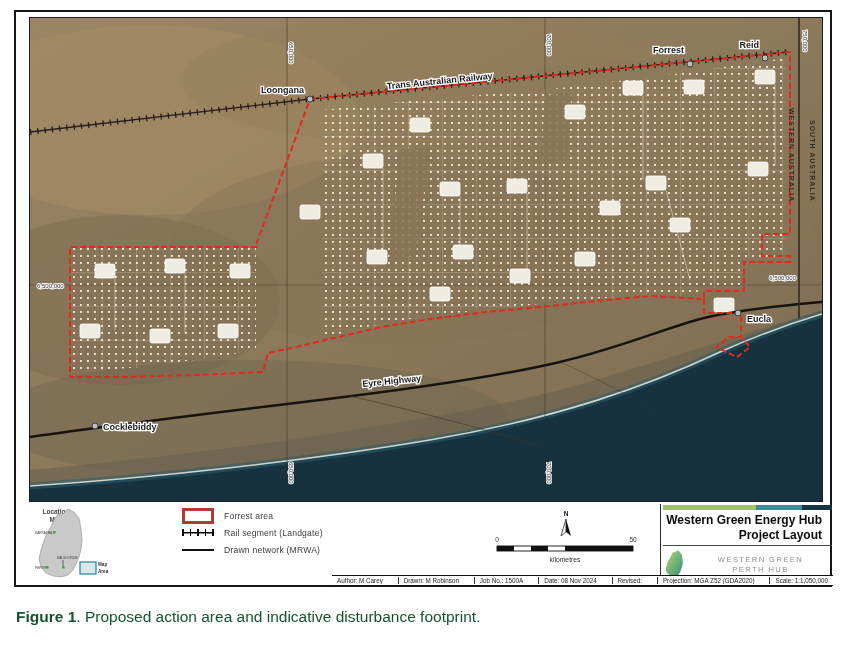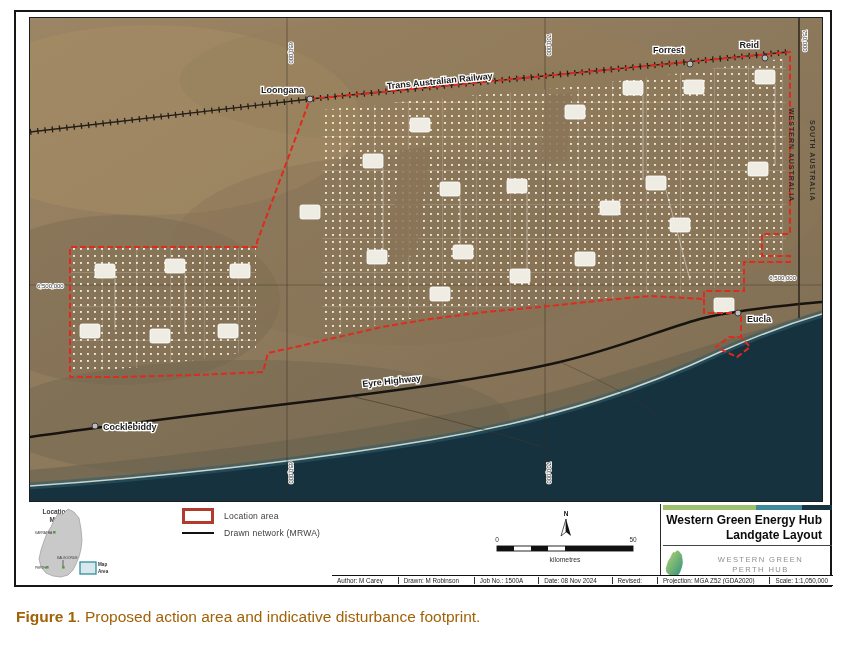--- a/index.html
+++ b/index.html
@@ -27,21 +27,21 @@
   .tb-rule{border-top:1px solid #444;margin:3px 0 2px 0;}
   .tb-logo{display:flex;align-items:center;justify-content:flex-end;height:34px;}
   .tb-logo-text{flex:1;text-align:center;color:#8f8f8f;font-size:7.6px;letter-spacing:1.4px;line-height:1.35;}
   
   #credits{left:332px;top:575px;width:501px;height:11px;display:flex;align-items:center;
            border-top:1.3px solid #111;border-bottom:1.6px solid #111;background:#fff;
            font-size:6.3px;color:#222;box-sizing:border-box;justify-content:space-between;}
   #credits .cell{padding:0 5px;white-space:nowrap;border-left:1px solid #333;overflow:hidden;}
   #credits .cell:first-child{border-left:none;}
   
-  #caption{left:16px;top:608px;width:816px;font-size:15.5px;color:#a16207;}
+  #caption{left:16px;top:608px;width:816px;font-size:15.5px;color:#14532d;}
   #caption b{font-weight:bold;}
   svg text{font-family:"Liberation Sans",sans-serif;}
 </style>
 </head>
 <body>
 
 <div id="page">
   <div id="frame" class="abs"></div>
 
   <svg id="mapsvg" class="abs" width="792" height="483" viewBox="30 18 792 483">
@@ -195,21 +195,27 @@
     <path d="M29,56 V62" stroke="#333" stroke-width="0.7"></path>
     <text x="64" y="62" font-size="4.6" font-weight="bold" fill="#333">Map</text>
     <text x="64" y="69" font-size="4.6" font-weight="bold" fill="#333">Area</text>
   </svg>
 
   <div id="legend" class="abs">
     <div class="lrow">
       <span class="lsw">
           <span class="sw-project"></span>
         </span>
-      <span class="llab">Location area</span>
+      <span class="llab">Forrest area</span>
+    </div>
+    <div class="lrow">
+      <span class="lsw">
+          <span class="sw-rail"></span>
+        </span>
+      <span class="llab">Rail segment (Landgate)</span>
     </div>
     <div class="lrow">
       <span class="lsw">
           <span class="sw-road"></span>
         </span>
       <span class="llab">Drawn network (MRWA)</span>
     </div>
   </div>
 
   <svg class="abs" style="left:480px;top:506px;" width="170" height="60" viewBox="0 0 170 60">
@@ -227,21 +233,21 @@
     <text x="85" y="56" text-anchor="middle" font-size="6.8" fill="#333">kilometres</text>
   </svg>
 
   <div id="titleblock" class="abs">
     <div class="tb-bar">
       <div style="width:55%;background:#9dc16d;"></div>
       <div style="width:27%;background:#3f8b9b;"></div>
       <div style="width:18%;background:#173540;"></div>
     </div>
     <div class="tb-title">Western Green Energy Hub</div>
-    <div class="tb-title">Landgate Layout</div>
+    <div class="tb-title">Project Layout</div>
     <div class="tb-rule"></div>
     <div class="tb-logo">
       <svg width="26" height="30" viewBox="0 0 70 88">
         <path d="M44,4 L38,1 L32,7 L27,6 L22,13 L19,21 L15,27 L11,34 L8,44 L5,54 L6,63 L11,70 L18,75 L27,78 L36,77 L43,72 L47,65 L50,57 L53,48 L55,38 L54,26 L52,14 Z" fill="url(#logoGrad)"></path>
       </svg>
       <div class="tb-logo-text">
         <div>WESTERN GREEN</div>
         <div>PERTH HUB</div>
       </div>
     </div>

